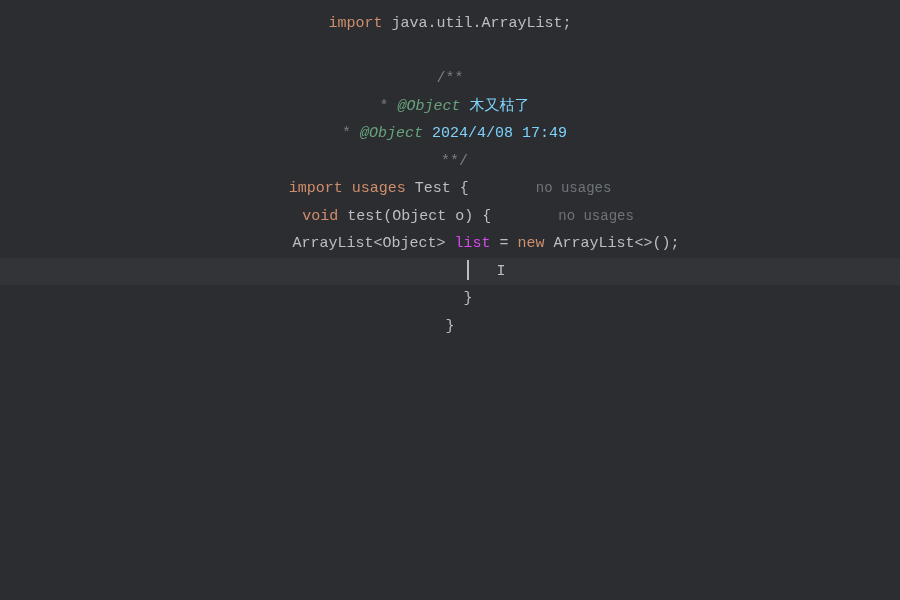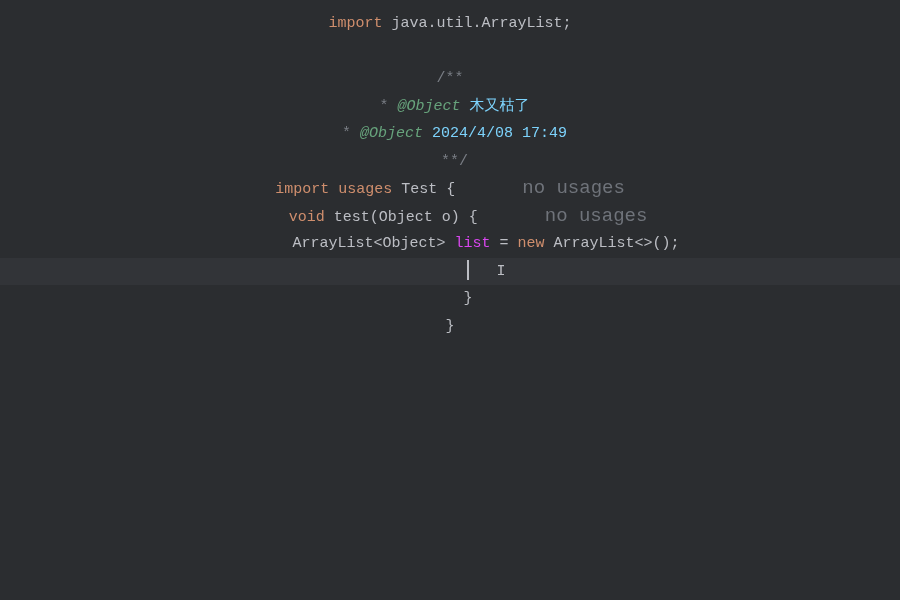--- a/index.html
+++ b/index.html
@@ -32,21 +32,21 @@
     .tok-comment { color: #7dd3fc; }
     .tok-comment-star { color: #7a7e85; }
     .tok-annotation { color: #67a37c; font-style: italic; }
     .tok-classname { color: #bcbec4; }
     .tok-type { color: #bcbec4; }
     .tok-method { color: #bcbec4; }
     .tok-param { color: #bcbec4; }
     .tok-var { color: #d946ef; }
     .tok-punct { color: #bcbec4; }
     .tok-operator { color: #bcbec4; }
-    .tok-hint { color: #6f737a; font-style: normal; font-size: 19px; margin-left: 40px; }
+    .tok-hint { color: #6f737a; font-style: normal; font-size: 14px; margin-left: 40px; }
     .cursor {
       display: inline-block;
       width: 2px;
       height: 20px;
       background: #bcbec4;
       vertical-align: middle;
       position: relative;
       top: -1px;
     }
     .ibeam {

